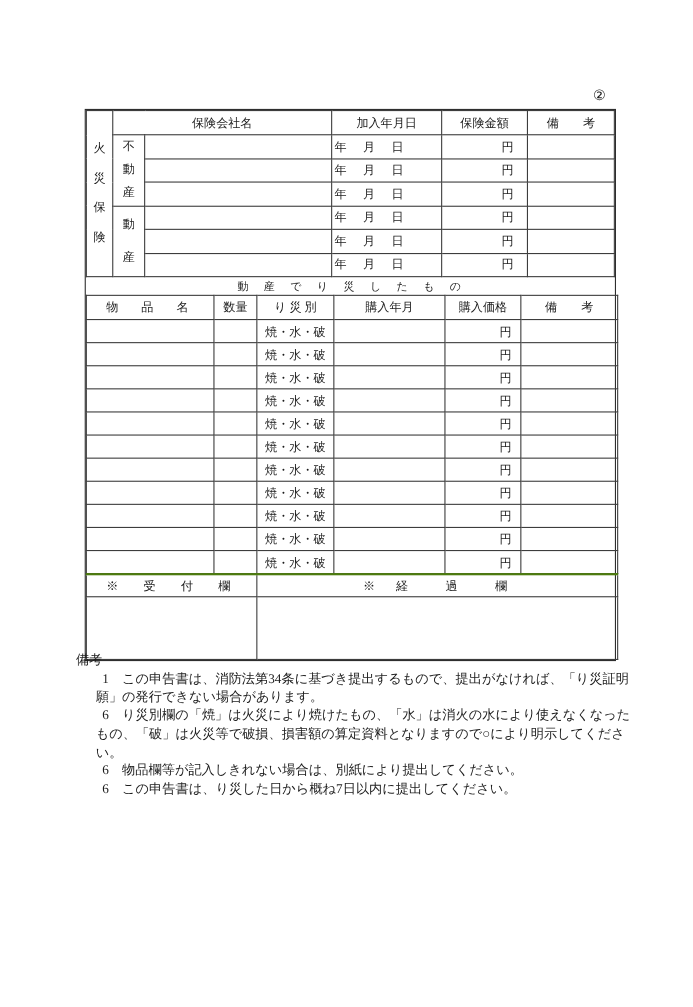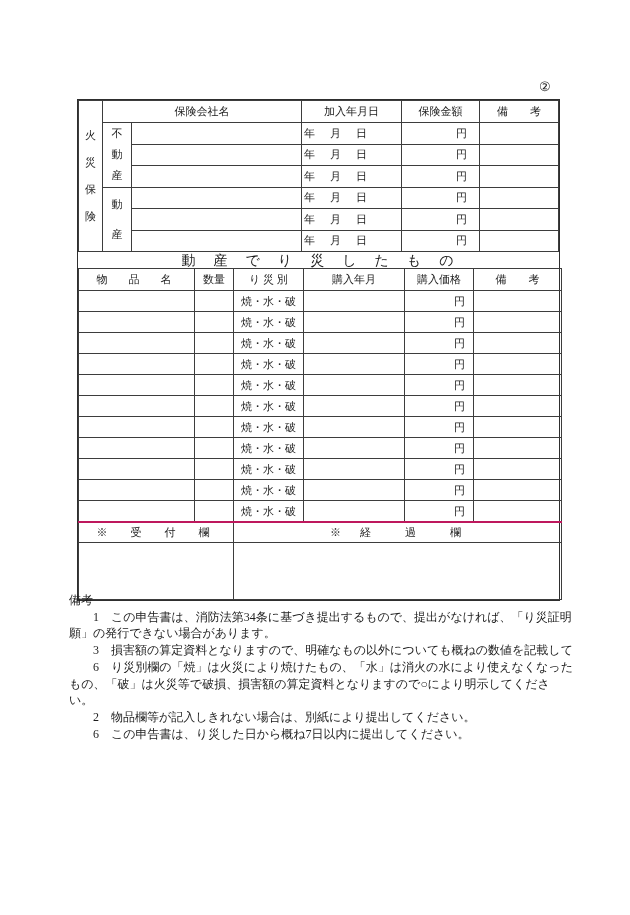--- a/index.html
+++ b/index.html
@@ -20,42 +20,42 @@
   .t1 col.c4{width:100px} .t1 col.c5{width:78px} .t1 col.c6{width:79px}
   .t1 tr.hdr{height:22px} .t1 tr.row{height:21.5px}
 
   
   .t2 col.c1{width:116px} .t2 col.c2{width:39px} .t2 col.c3{width:70px}
   .t2 col.c4{width:101px} .t2 col.c5{width:69px} .t2 col.c6{width:88px}
   .t2 tr.hdr{height:22px} .t2 tr.row{height:21px}
 
   
   .t3 col.c1{width:155px} .t3 col.c2{width:328px}
-  .t3 { border-top:2px solid #be185d; }
+  .t3 { border-top:2px solid #4d7c0f; }
   .t3 tr.hdr{height:20px} .t3 tr.blank{height:57px}
   .t2, .t3 { margin-top:-1px;padding-left:29px; }
 
   .band { height:17px; display:flex; align-items:center; justify-content:center;
-          font-size:14px; letter-spacing:2px; white-space:nowrap; }
+          font-size:10px; letter-spacing:2px; white-space:nowrap; }
 
   .vert { white-space:pre; text-align:center; font-size:11px; }
   .lh27 { line-height:27px; } .lh21 { line-height:21px; } .lh30 { line-height:30px; }
 
   .yen  { text-align:right; padding-right:12px; }
   .yen2 { text-align:right; padding-right:8px; }
   .date { text-align:left; padding-right:6px; letter-spacing:2px; }
   .ls5  { letter-spacing:5px; }
   .ls6  { letter-spacing:6px; }
   .ls4  { letter-spacing:4px; }
 
   .notes { position:absolute; left:69px; top:592px; width:505px; font-size:12px;font-family:Liberation Serif, serif; }
   .note-line { line-height:16.7px; white-space:nowrap; }
   .note-title { line-height:16.7px; }
   .note-line.num  { margin-left:24px; }
-  .note-line.hang { margin-left:0; }
+  .note-line.hang { margin-left:18px; }
   .note-line.text { margin-left:36px; }
 </style>
 </head>
 <body>
 
 <div class="sheet">
 
   <div class="corner-mark">②</div>
 
   <div class="formwrap">
@@ -273,28 +273,27 @@
   </div>
 
   <div class="notes">
     <div class="note-title">備考</div>
 
       <div class="note-line num">1　この申告書は、消防法第34条に基づき提出するもので、提出がなければ、「り災証明</div>
 
       <div class="note-line hang">願」の発行できない場合があります。</div>
 
 
-      <div class="note-line num">3　損害額の算定資料となりますので、明確なもの以外についても概ねの数値を記載して</div>
 
 
       <div class="note-line num">6　り災別欄の「焼」は火災により焼けたもの、「水」は消火の水により使えなくなった</div>
 
       <div class="note-line hang">もの、「破」は火災等で破損、損害額の算定資料となりますので○により明示してくださ</div>
 
       <div class="note-line hang">い。</div>
 
-      <div class="note-line num">2　物品欄等が記入しきれない場合は、別紙により提出してください。</div>
+      <div class="note-line num">6　物品欄等が記入しきれない場合は、別紙により提出してください。</div>
 
       <div class="note-line num">6　この申告書は、り災した日から概ね7日以内に提出してください。</div>
 
   </div>
 
 </div>
 
 </body></html>

